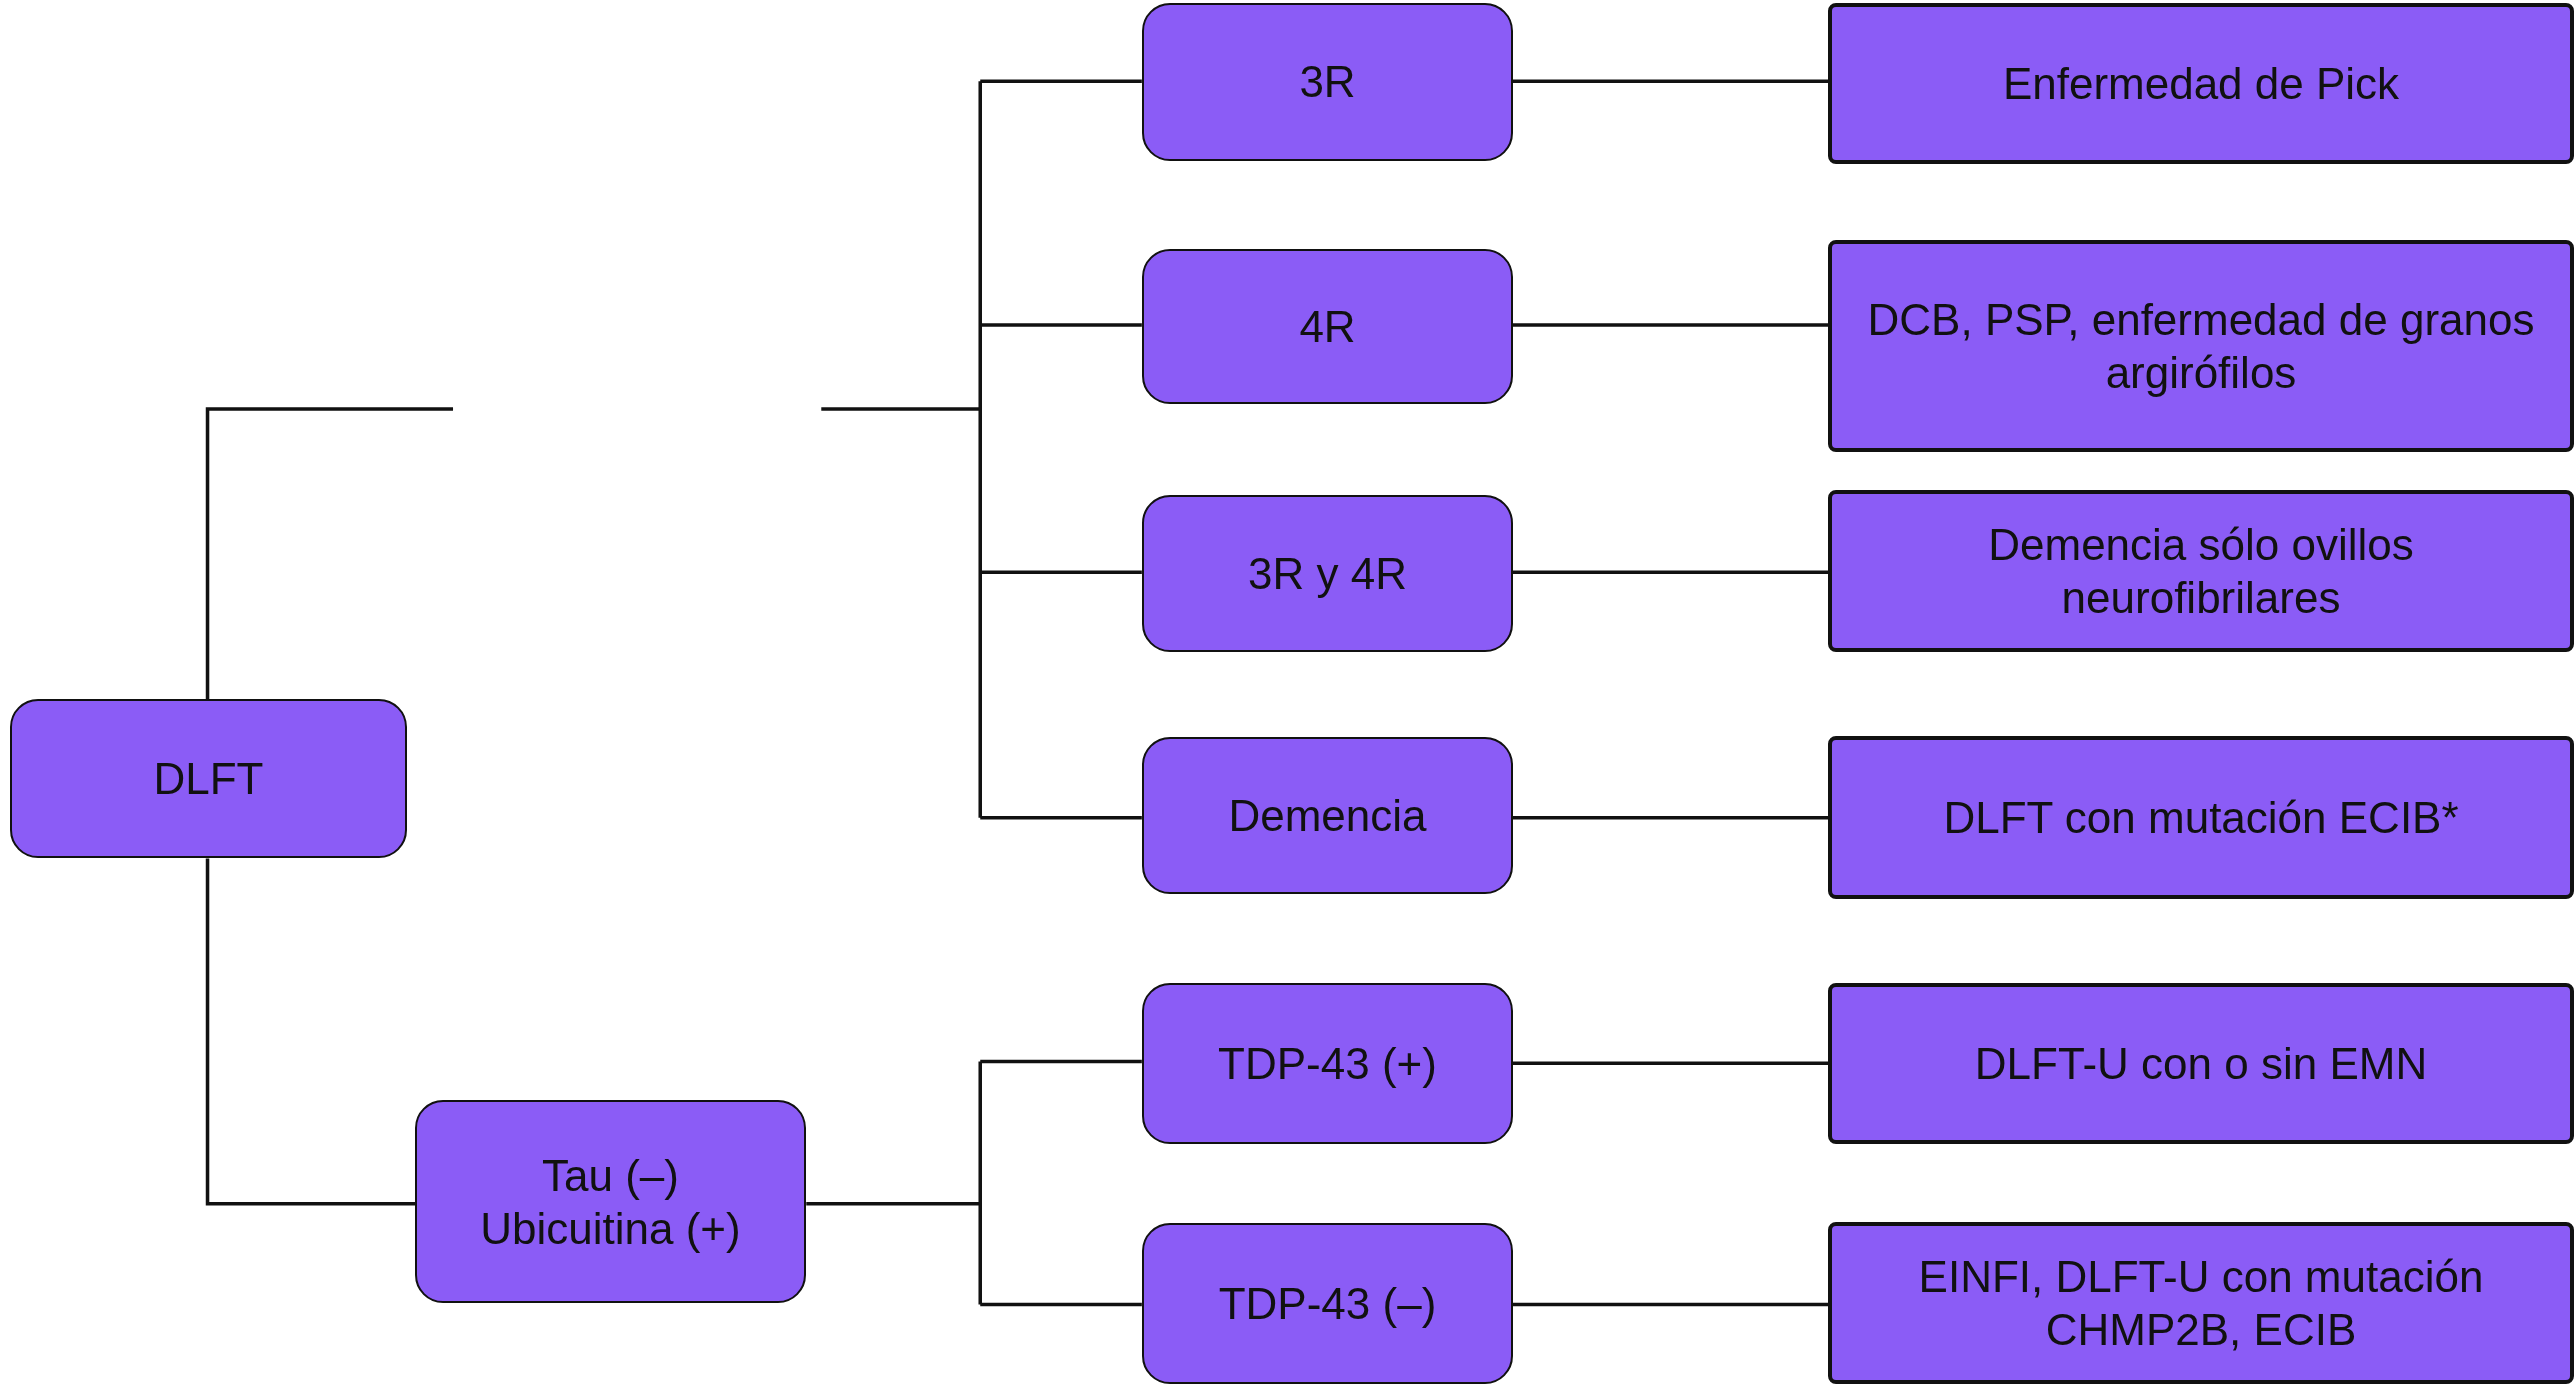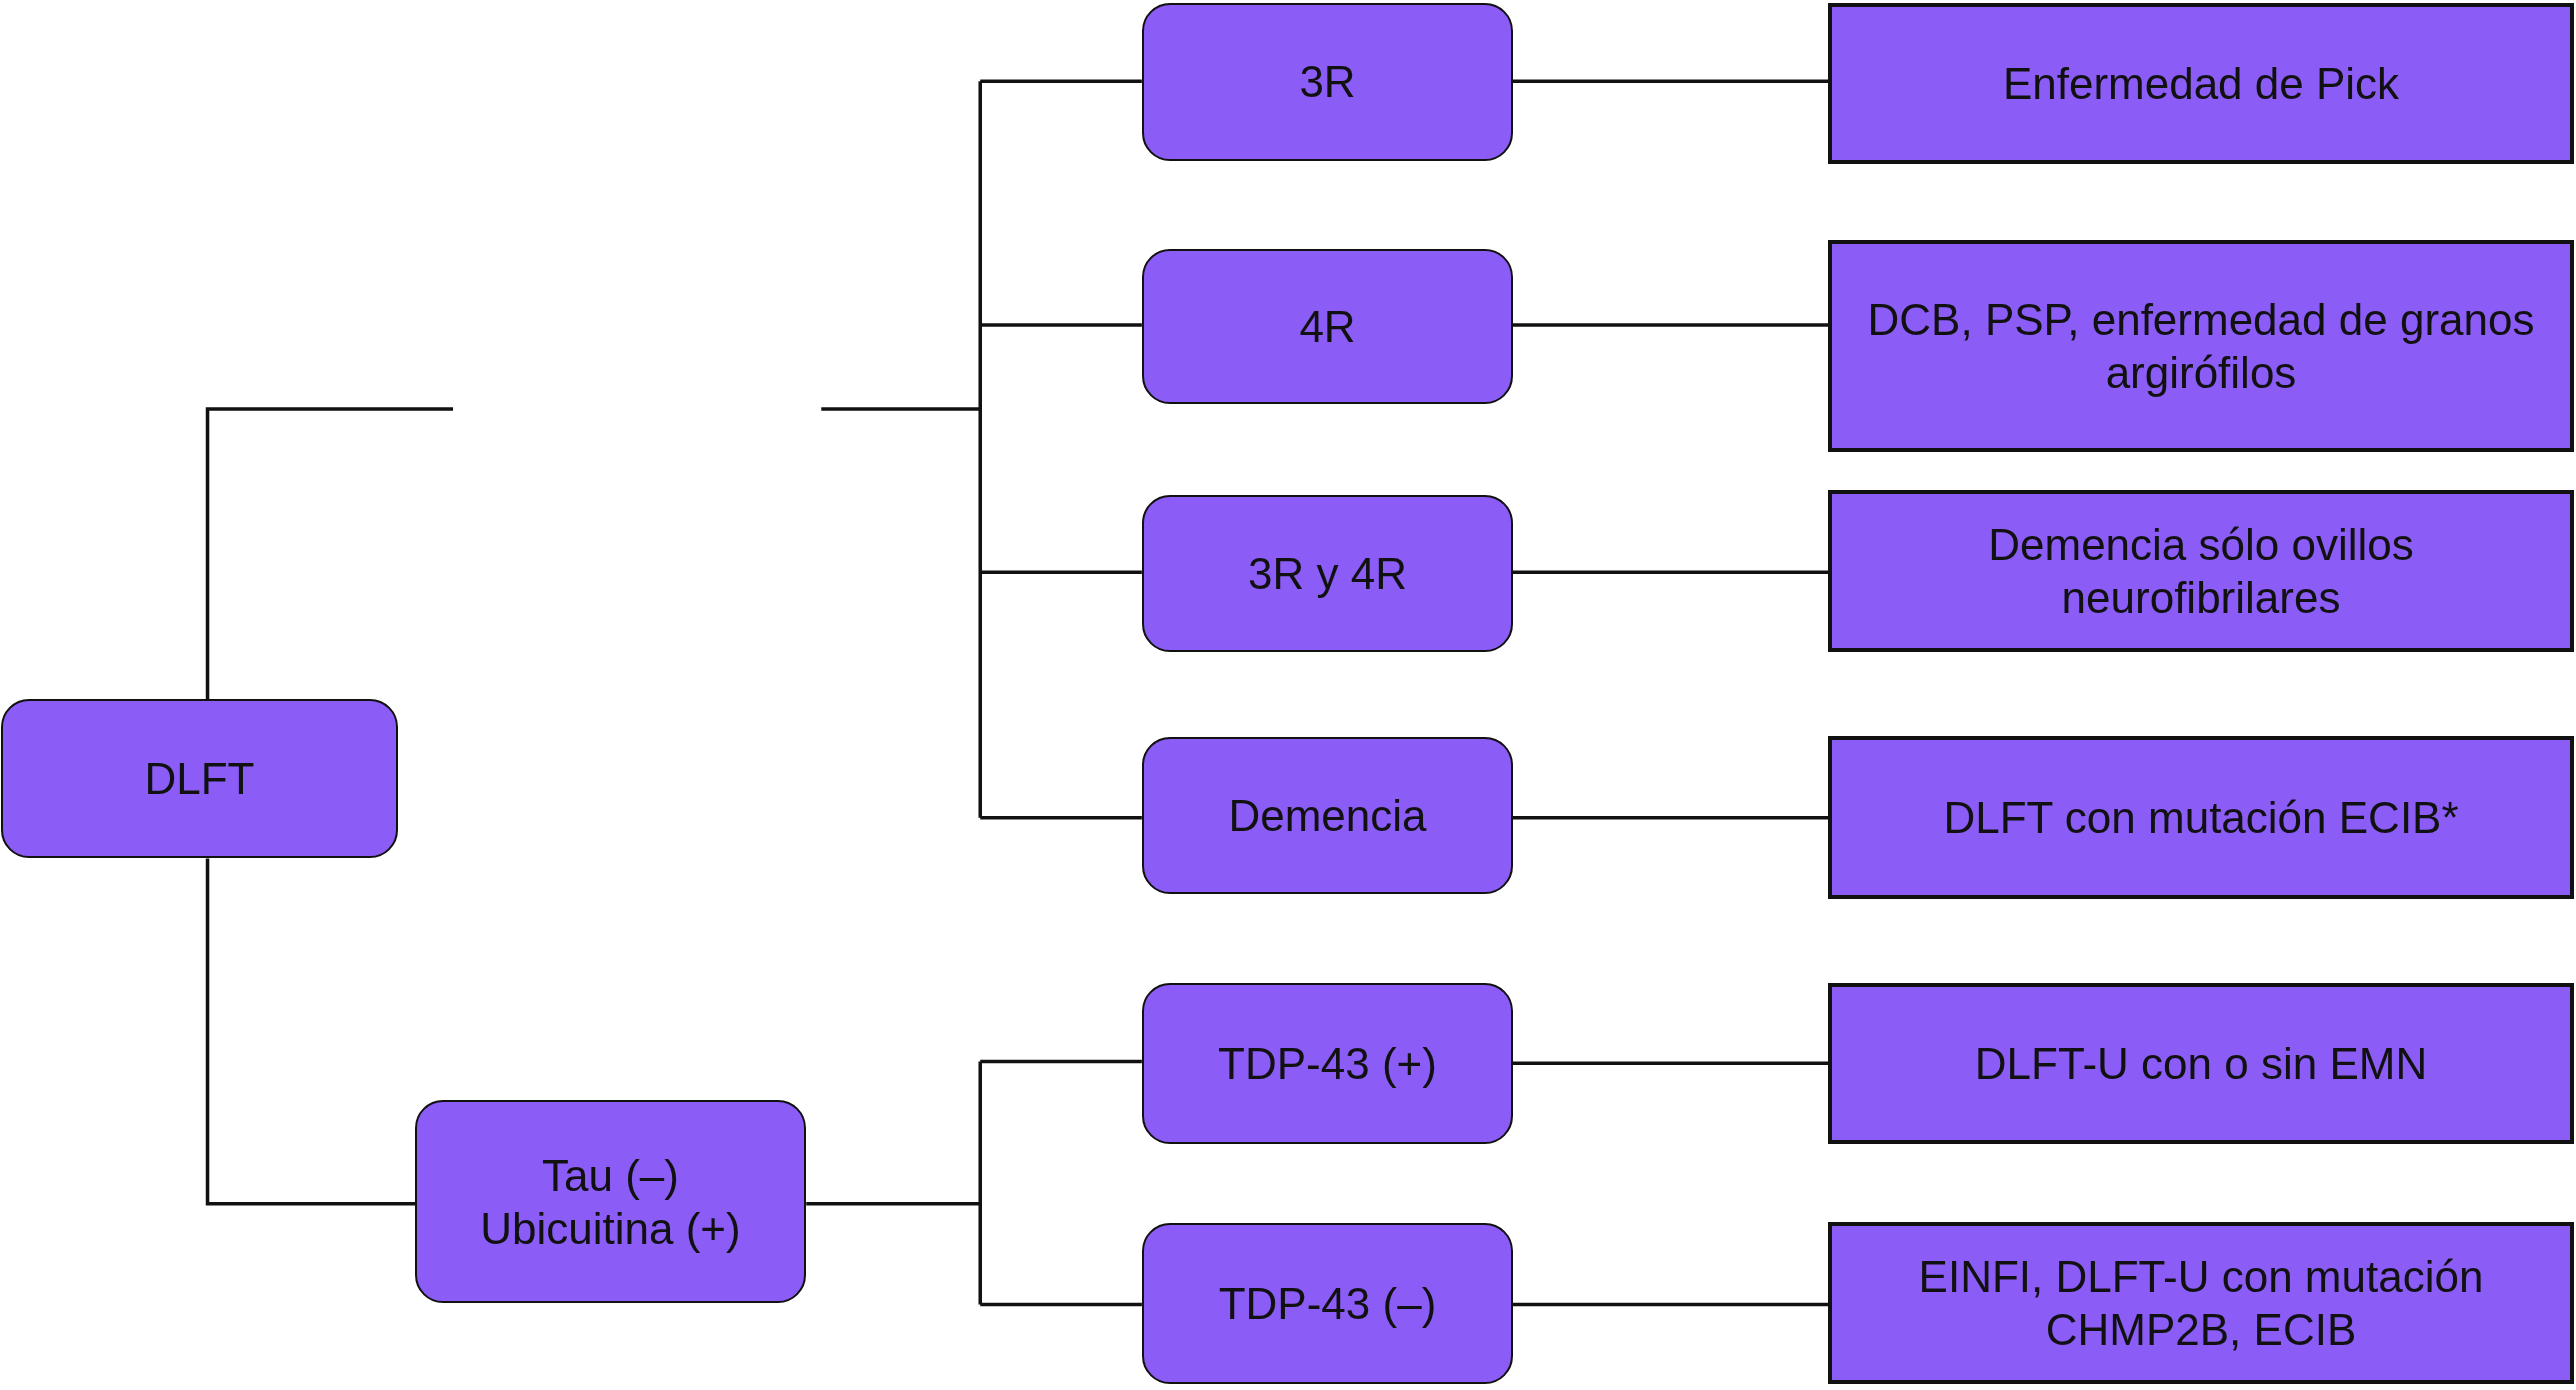--- a/index.html
+++ b/index.html
@@ -39,21 +39,21 @@
     text-align: center;
     font-size: 44px;
     line-height: 53px;
   }
   .node.rounded {
     border: 2.6px solid #111111;
     border-radius: 28px;
   }
   .node.rect {
     border: 4.4px solid #111111;
-    border-radius: 0;
+    border-radius: 8px;
     padding: 0 26.5px;
   }
 </style>
 </head>
 <body>
 
 <div id="canvas">
 
   <svg id="connector-layer" viewBox="0 0 2917 1575" xmlns="http://www.w3.org/2000/svg">
 
@@ -79,21 +79,21 @@
 
     <polyline points="1110,1202 1110,1477"></polyline>
 
     <polyline points="1110,1202 1293,1202"></polyline>
     <polyline points="1110,1477 1293,1477"></polyline>
 
     <polyline points="1713,1204 2070,1204"></polyline>
     <polyline points="1713,1477 2070,1477"></polyline>
   </svg>
 
-  <div class="node rounded" style="left:1px; top:699px; width:397px; height:159px;">
+  <div class="node rounded" style="left:10px; top:699px; width:397px; height:159px;">
     <span>DLFT</span>
   </div>
 
 
   <div class="node rounded" style="left:415px; top:1100px; width:391px; height:203px;">
     <span>Tau (–)</span>
     <span>Ubicuitina (+)</span>
   </div>
 
   <div class="node rounded" style="left:1142px; top:2.6px; width:371px; height:158px;">

